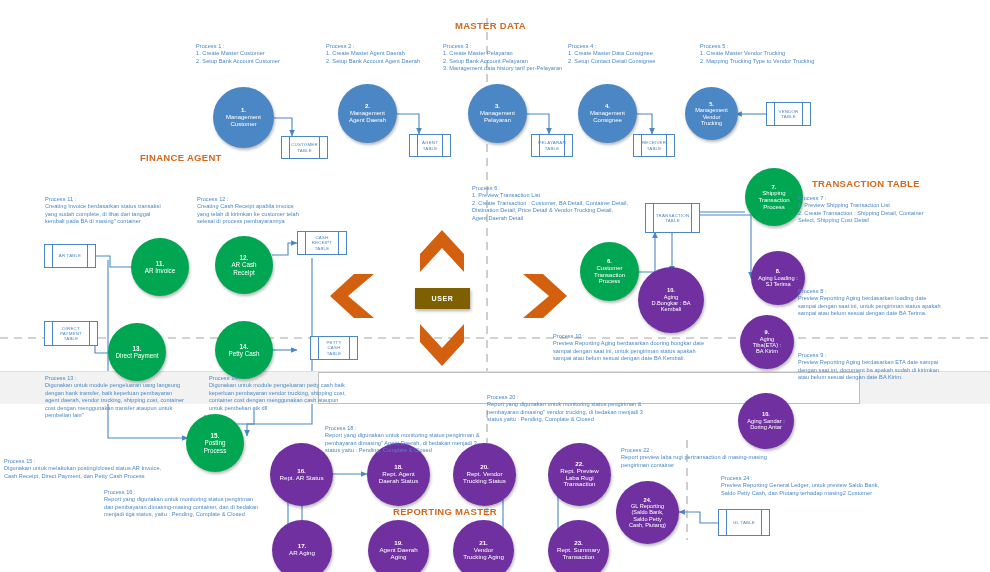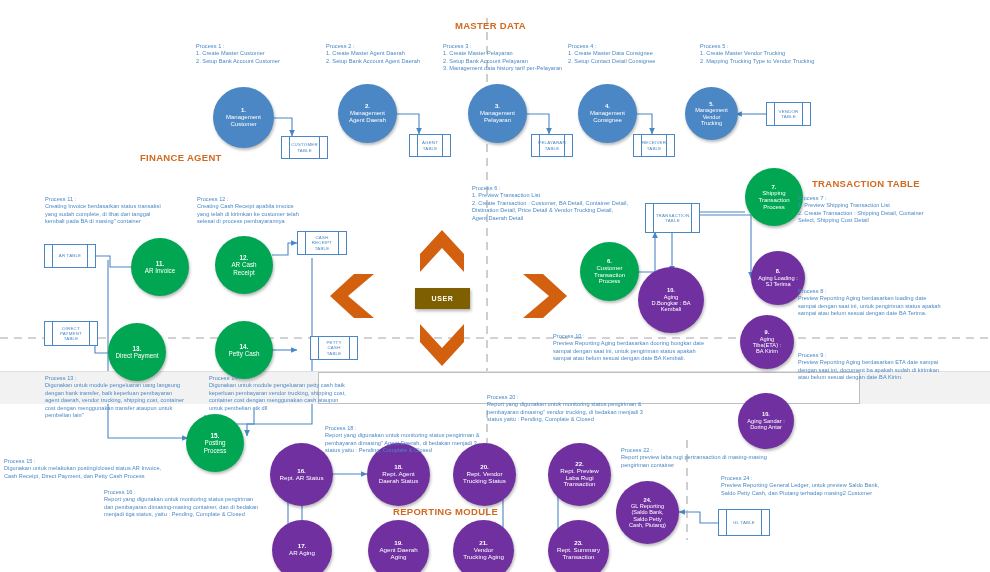--- a/index.html
+++ b/index.html
@@ -132,21 +132,21 @@
     <g stroke="#A6A6A6" stroke-width="1.1" stroke-dasharray="8,6" fill="none">
       <path d="M487,18 L487,540"></path>
       <path d="M0,338 L990,338"></path>
       <path d="M687,440 L687,540"></path>
     </g>
   </svg>
 
   <div class="module-title orange" style="left:455px;top:20px;font-size:9.5px;">MASTER DATA</div>
   <div class="module-title orange" style="left:140px;top:152px;font-size:9.5px;">FINANCE AGENT</div>
   <div class="module-title orange" style="left:812px;top:178px;font-size:9.5px;">TRANSACTION TABLE</div>
-  <div class="module-title orange" style="left:393px;top:506px;font-size:9.5px;">REPORTING MODULE</div>
+  <div class="module-title orange" style="left:393px;top:506px;font-size:9.5px;">REPORTING MASTER</div>
 
   <div class="note" style="left:196px;top:43px;font-size:5.6px;">Process 1 :
 1. Create Master Customer
 2. Setup Bank Account Customer</div>
   <div class="note" style="left:326px;top:43px;font-size:5.6px;">Process 2 :
 1. Create Master Agent Daerah
 2. Setup Bank Account Agent Daerah</div>
   <div class="note" style="left:443px;top:43px;font-size:5.6px;">Process 3 :
 1. Create Master Pelayaran
 2. Setup Bank Account Pelayaran

